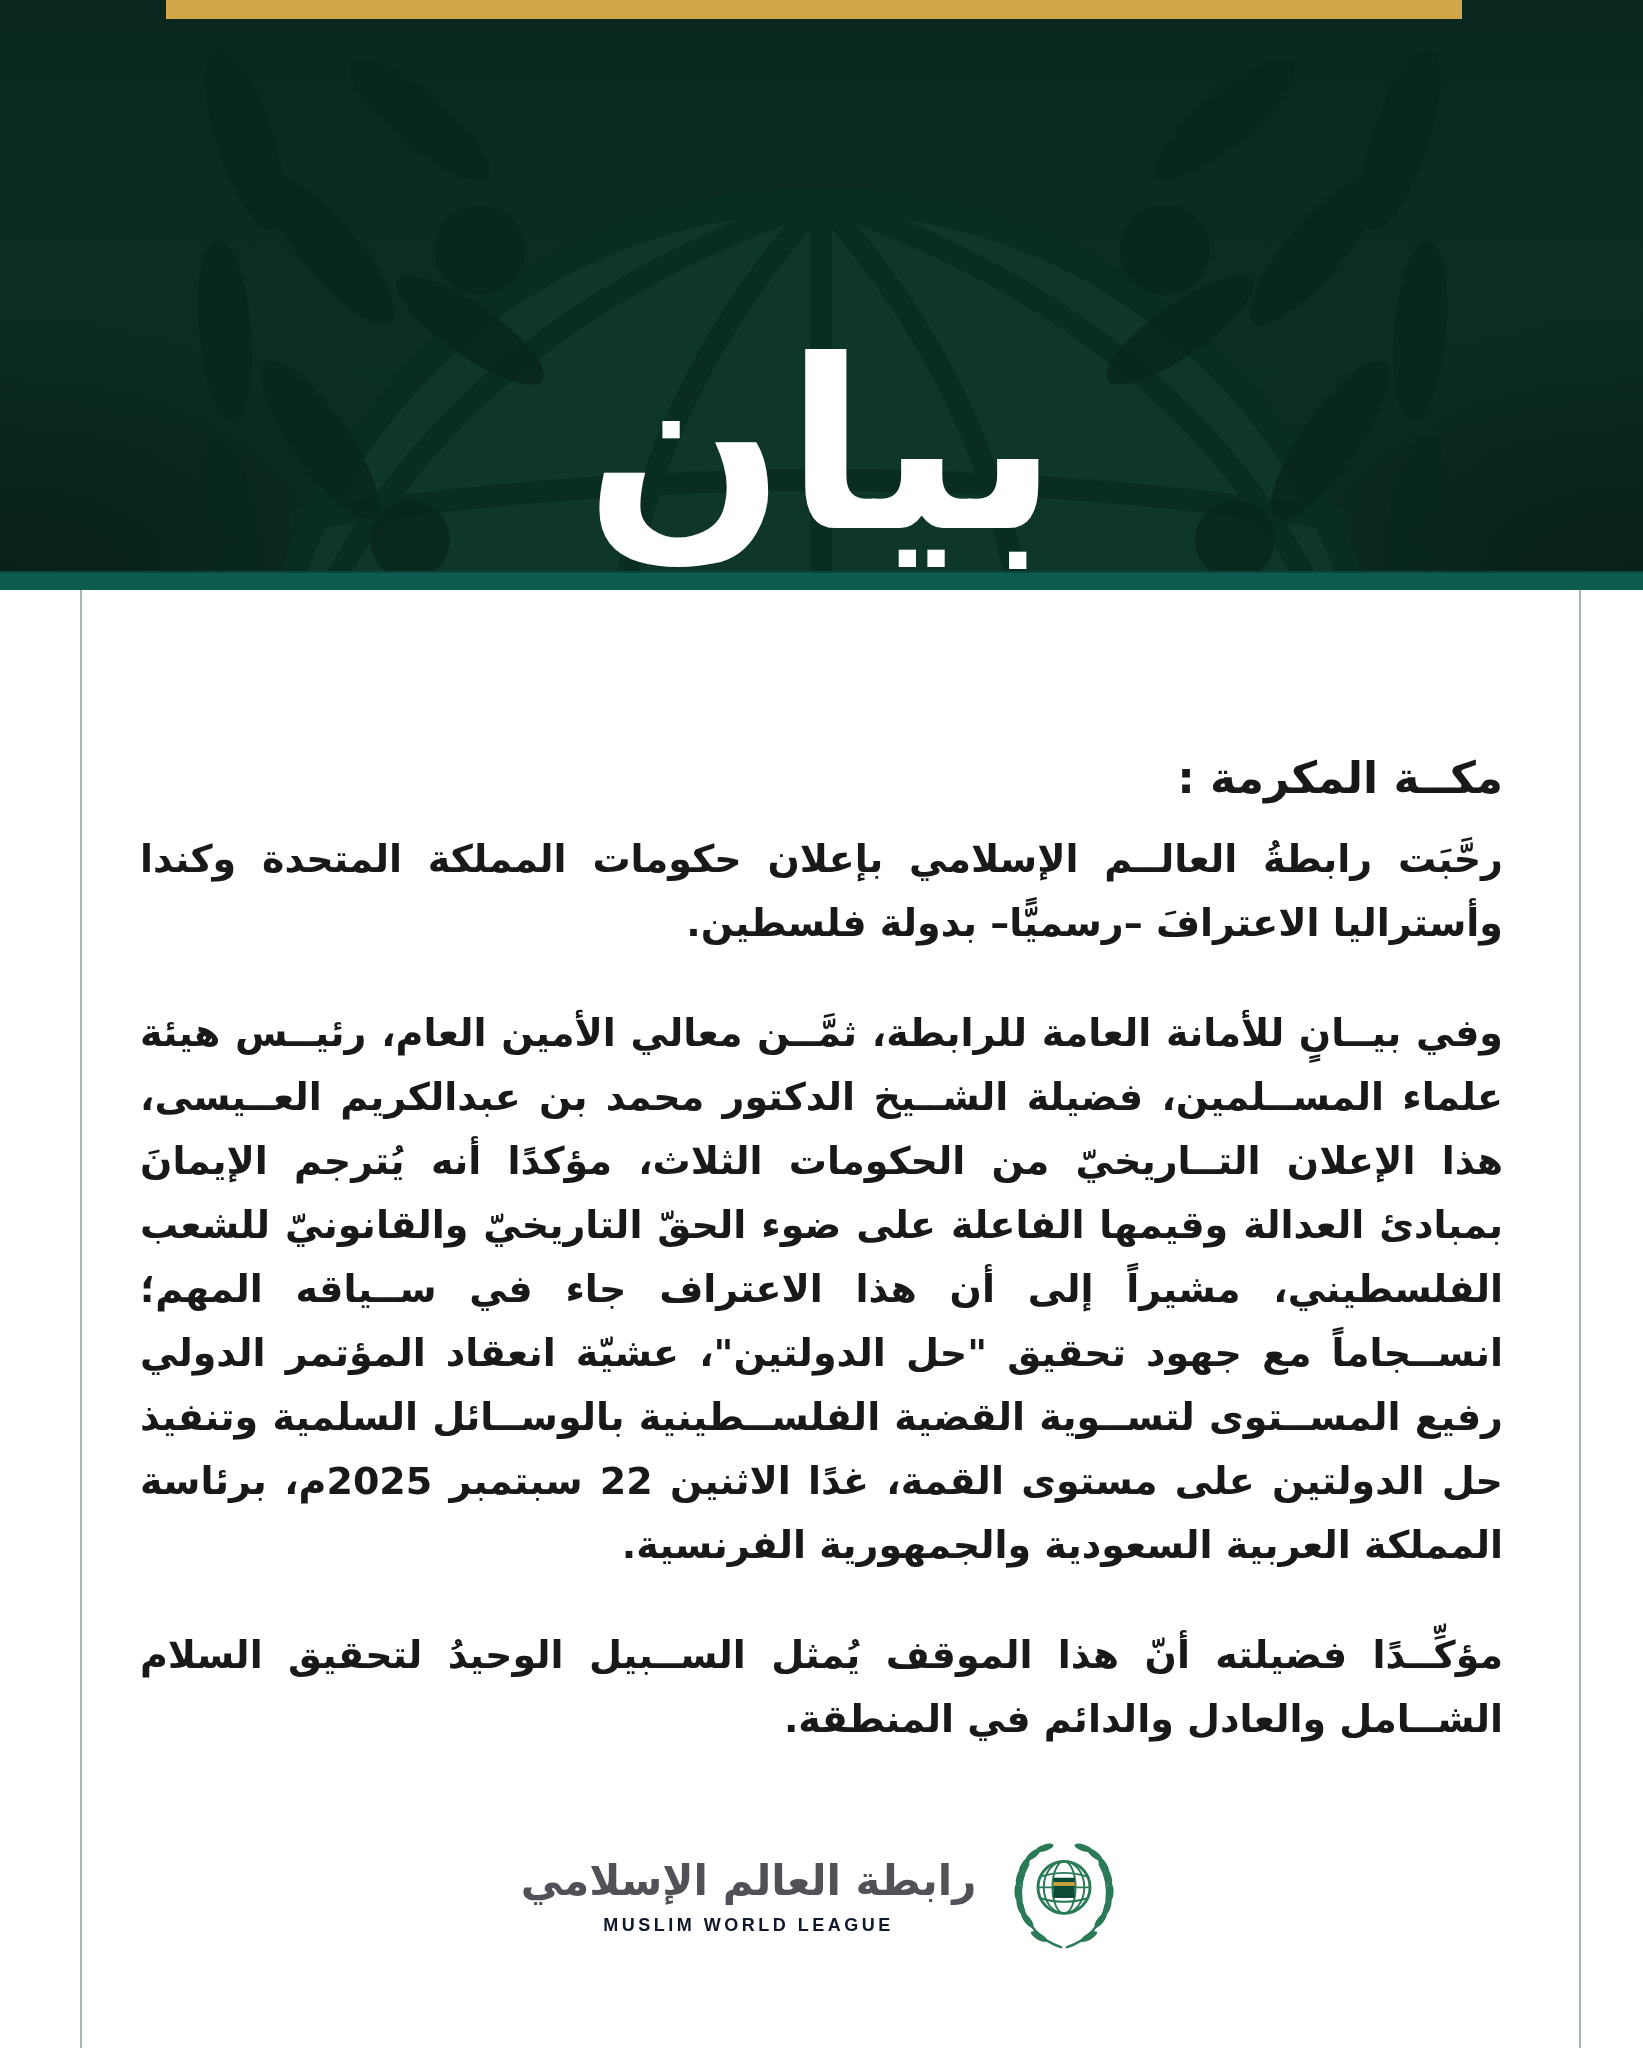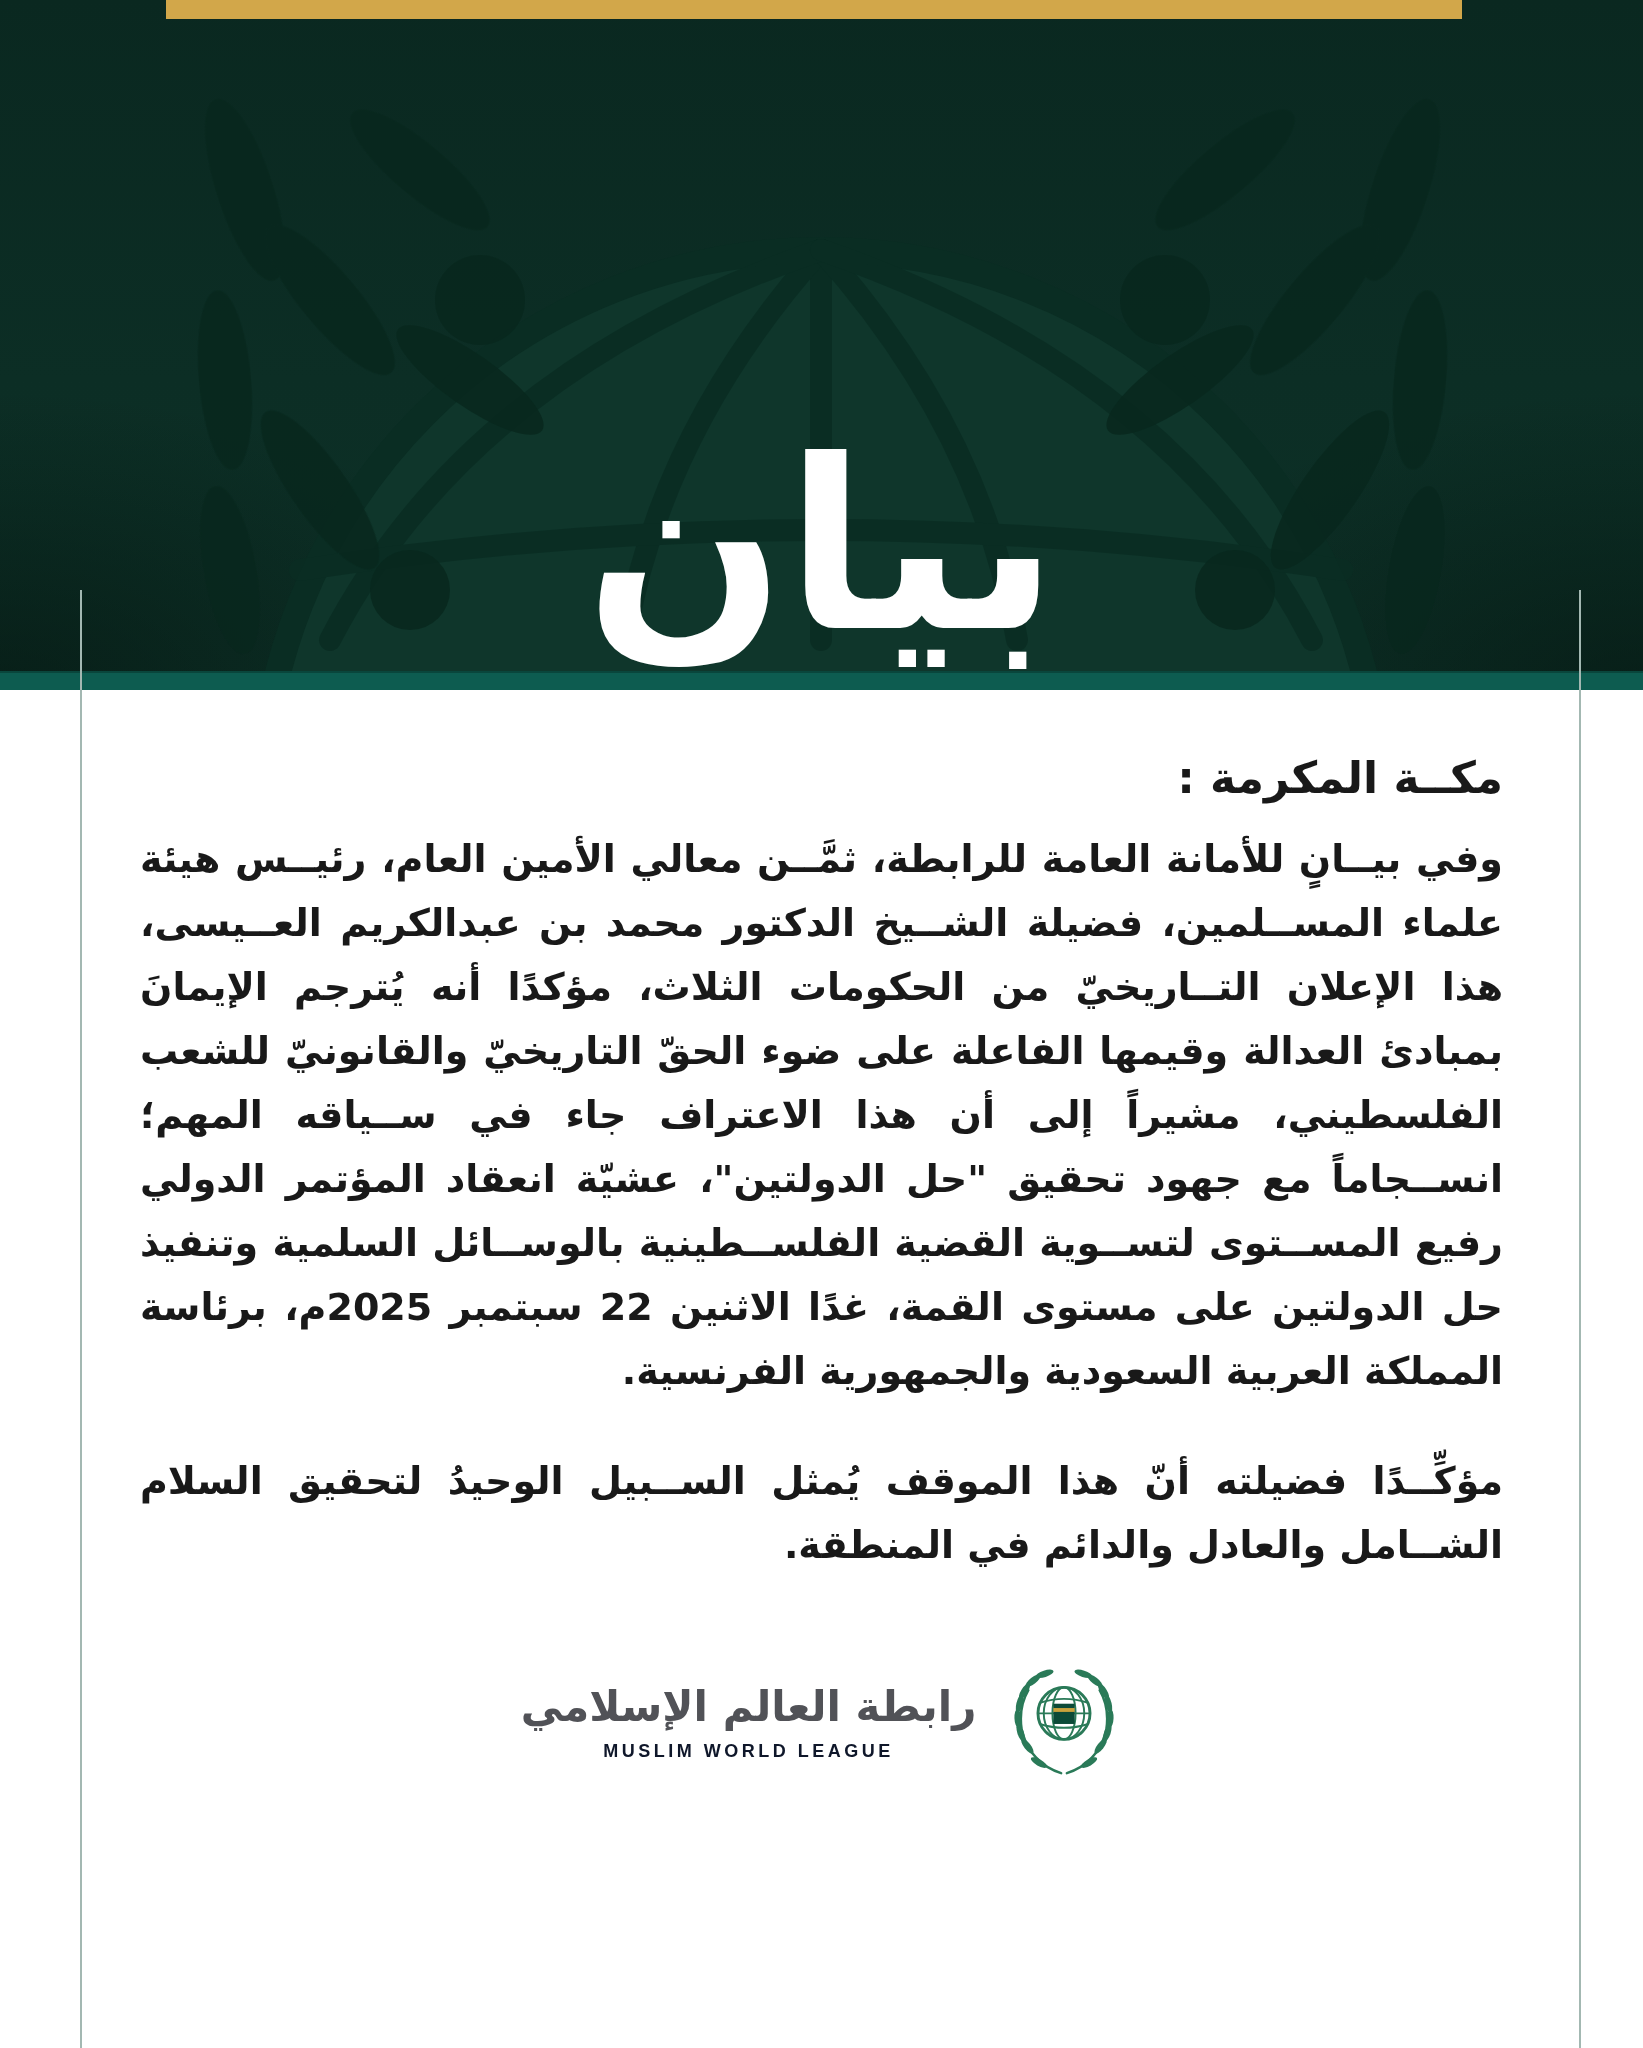--- a/index.html
+++ b/index.html
@@ -6,21 +6,21 @@
   .page{
     position:relative;
     width:1643px;height:2048px;
     overflow:hidden;
     background:#ffffff;
     font-family:"DejaVu Sans",sans-serif;
   }
 
   
   .header{
-    position:absolute;top:0;left:0;width:1643px;height:690px;
+    position:absolute;top:0;left:0;width:1643px;height:590px;
     background:
       radial-gradient(620px 420px at 50% 88%, rgba(30,96,78,.30), transparent 70%),
       radial-gradient(900px 500px at 0% 100%, rgba(3,16,12,.55), transparent 60%),
       radial-gradient(900px 500px at 100% 100%, rgba(3,16,12,.55), transparent 60%),
       linear-gradient(180deg,#0a2820 0%,#0c2e25 55%,#0d3127 100%);
     overflow:hidden;
   }
   .header-art{position:absolute;top:0;left:0;width:100%;height:100%;}
   .gold-bar{
     position:absolute;top:0;left:166px;width:1296px;height:19px;
@@ -130,20 +130,21 @@
 
     <div class="teal-band"></div>
   </div>
 
   <div class="frame-line left"></div>
   <div class="frame-line right"></div>
 
   <div class="content">
     <h2 class="location">مكــة المكرمة :</h2>
 
+    <p class="para">رحَّبَت رابطةُ العالــم الإسلامي بإعلان حكومات المملكة المتحدة وكندا وأستراليا الاعترافَ –رسميًّا– بدولة فلسطين.</p>
 
     <p class="para">وفي بيــانٍ للأمانة العامة للرابطة، ثمَّــن معالي الأمين العام، رئيــس هيئة علماء المســلمين، فضيلة الشــيخ الدكتور محمد بن عبدالكريم العــيسى، هذا الإعلان التــاريخيّ من الحكومات الثلاث، مؤكدًا أنه يُترجم الإيمانَ بمبادئ العدالة وقيمها الفاعلة على ضوء الحقّ التاريخيّ والقانونيّ للشعب الفلسطيني، مشيراً إلى أن هذا الاعتراف جاء في ســياقه المهم؛ انســجاماً مع جهود تحقيق "حل الدولتين"، عشيّة انعقاد المؤتمر الدولي رفيع المســتوى لتســوية القضية الفلســطينية بالوســائل السلمية وتنفيذ حل الدولتين على مستوى القمة، غدًا الاثنين 22 سبتمبر 2025م، برئاسة المملكة العربية السعودية والجمهورية الفرنسية.</p>
 
     <p class="para">مؤكِّــدًا فضيلته أنّ هذا الموقف يُمثل الســبيل الوحيدُ لتحقيق السلام الشــامل والعادل والدائم في المنطقة.</p>
 
     <div class="logo-row">
       <div class="logo-text">
         <div class="logo-arabic">رابطة العالم الإسلامي</div>
         <div class="logo-english">MUSLIM WORLD LEAGUE</div>
       </div>

